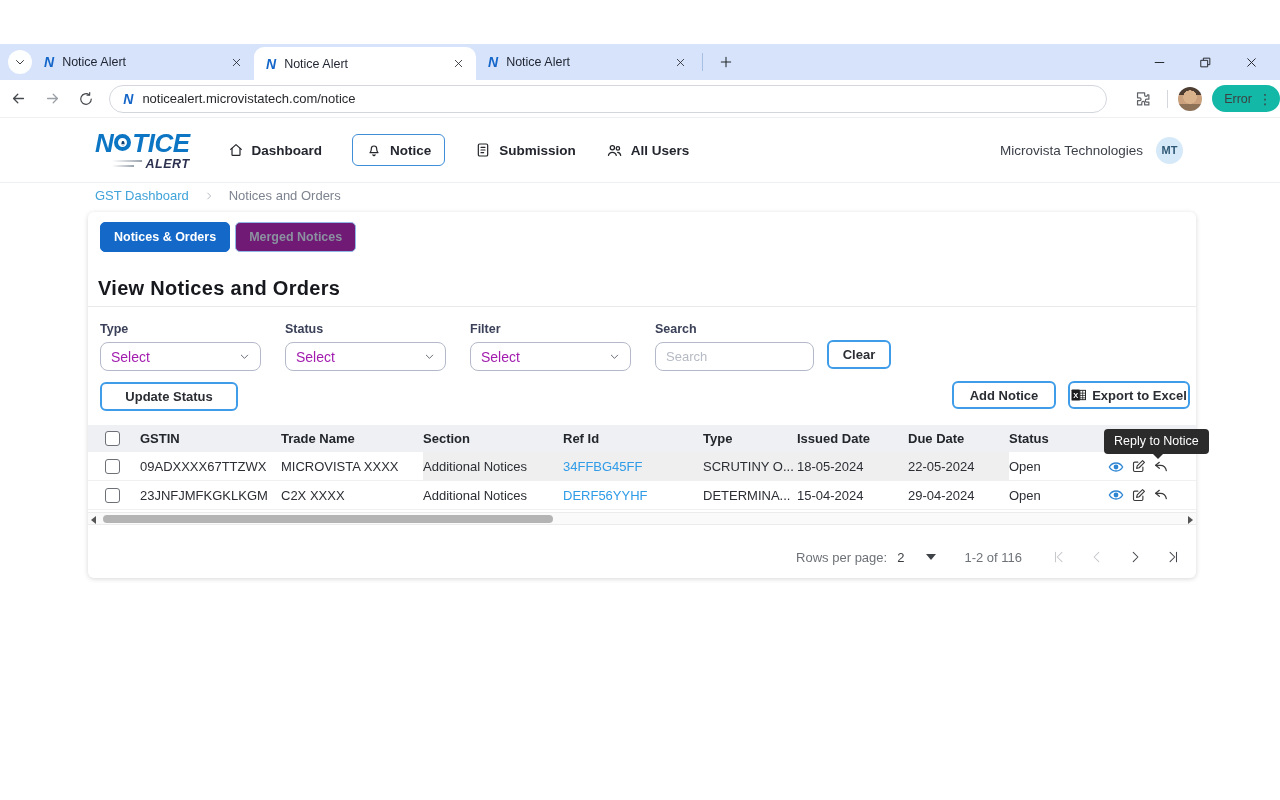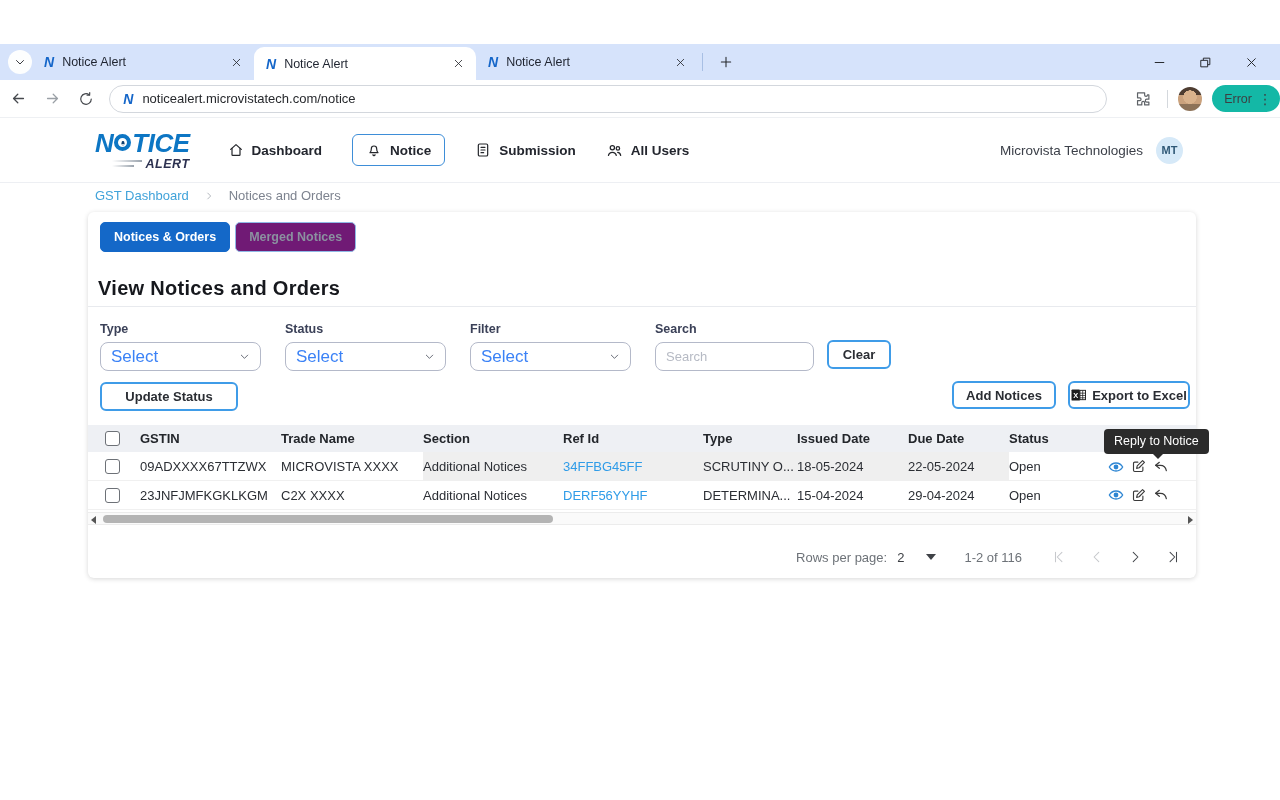--- a/index.html
+++ b/index.html
@@ -65,21 +65,21 @@
   .view-tabs { position:absolute; top:10px; left:12px; display:flex; gap:5px; }
   .btn { font-family:inherit; font-size:12.5px; font-weight:700; border-radius:5px; cursor:pointer; background:#701a75; }
   .btn-solid { background:#1468c8; color:#fff; border:1.5px solid #1468c8; padding:7px 13px; }
   .btn-ghost-gray { color:#8b91a0; font-weight:600; border:1.5px solid #8fb9e6; padding:7px 13px; }
   .page-title { position:absolute; top:65px; left:10px; font-size:20px; font-weight:700; color:#16181d; letter-spacing:.3px; }
   .divider { position:absolute; top:94px; left:0; width:1108px; height:1px; background:#e8eaee; }
 
   .filter-group { position:absolute; top:110px; }
   .filter-label { font-size:12.5px; font-weight:600; color:#3b4158; }
   .select-box { margin-top:6px; width:161px; height:29px; border:1px solid #b4b9c9; border-radius:8px; display:flex; align-items:center; justify-content:space-between; padding:0 10px; cursor:pointer; }
-  .select-value { font-size:17px; color:#3b82f6; }
+  .select-value { font-size:14px; color:#a21caf; }
   .search-input { margin-top:6px; width:159px; height:29px; border:1px solid #b4b9c9; border-radius:8px; padding:0 10px; font-family:inherit; font-size:13px; color:#2b2e34; }
   .search-input::placeholder { color:#b6bac4; }
   .btn-outline { border:2px solid #3f9ce8; border-radius:6px; color:#2a2d33; font-weight:600; font-size:13px; background:#fff; display:flex; align-items:center; justify-content:center; gap:6px; cursor:pointer; font-family:inherit; }
   .clear-btn { position:absolute; top:128px; left:739px; width:64px; height:29px; }
   .update-btn { position:absolute; top:170px; left:12px; width:138px; height:29px; }
   .right-btns { position:absolute; top:169px; right:6px; display:flex; gap:12px; }
   .add-btn { width:104px; height:28px; }
   .export-btn { width:122px; height:28px; }
 
   
@@ -325,21 +325,21 @@
     </div>
   </div>
   <div class="filter-group" style="left:567px;">
     <div class="filter-label">Search</div>
     <input class="search-input" type="text" placeholder="Search" style="">
   </div>
   <button class="btn-outline clear-btn">Clear</button>
 
   <button class="btn-outline update-btn">Update Status</button>
   <div class="right-btns">
-    <button class="btn-outline add-btn">Add Notices</button>
+    <button class="btn-outline add-btn">Add Notice</button>
     <button class="btn-outline export-btn">
       <svg width="15" height="14" viewBox="0 0 16 15">
         <rect x="0.5" y="1.5" width="9" height="12" rx="1" fill="#1d1d1d"></rect>
         <text x="5" y="10.5" font-size="8" font-weight="bold" fill="#fff" text-anchor="middle" font-family="Liberation Sans, sans-serif">X</text>
         <rect x="9.5" y="2.5" width="6" height="10" fill="#fff" stroke="#1d1d1d"></rect>
         <path d="M9.5 5.5h6M9.5 8h6M9.5 10.5h6M12.5 2.5v10" stroke="#1d1d1d" stroke-width="0.8"></path>
       </svg>
       <span>Export to Excel</span>
     </button>
   </div>

